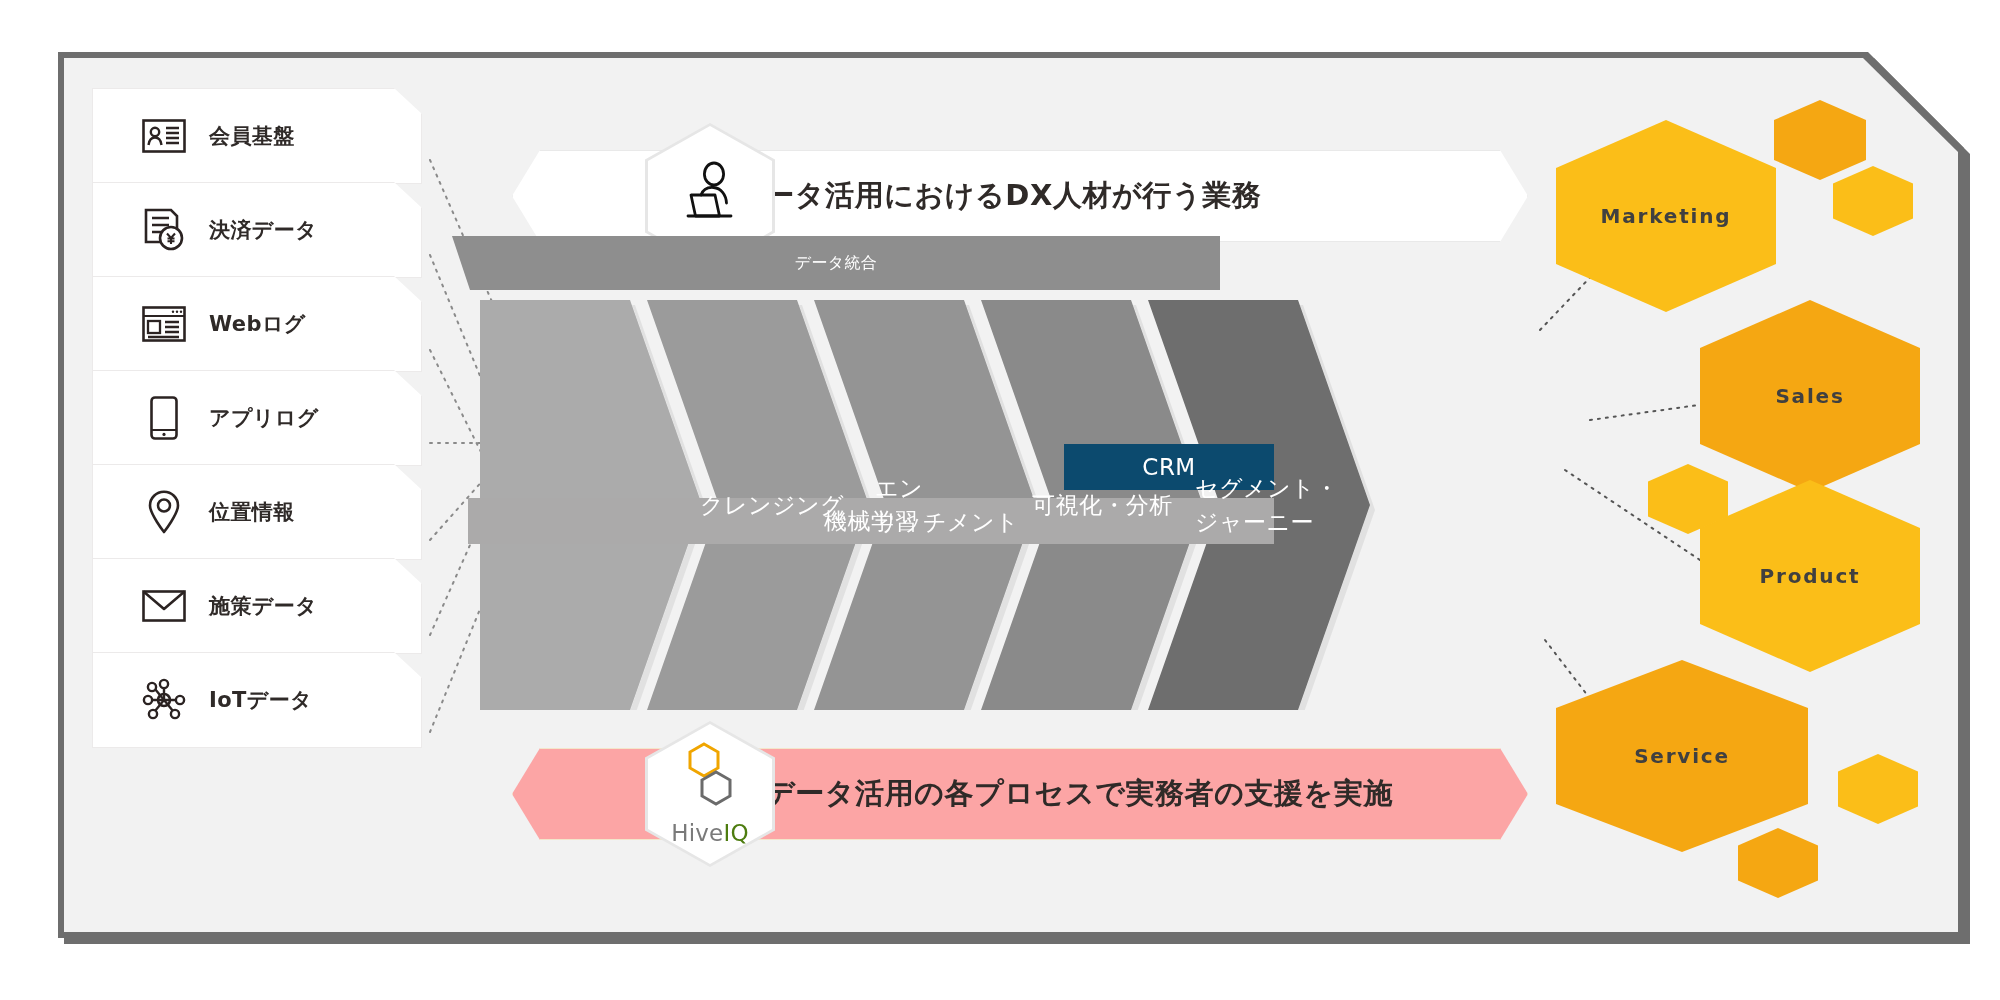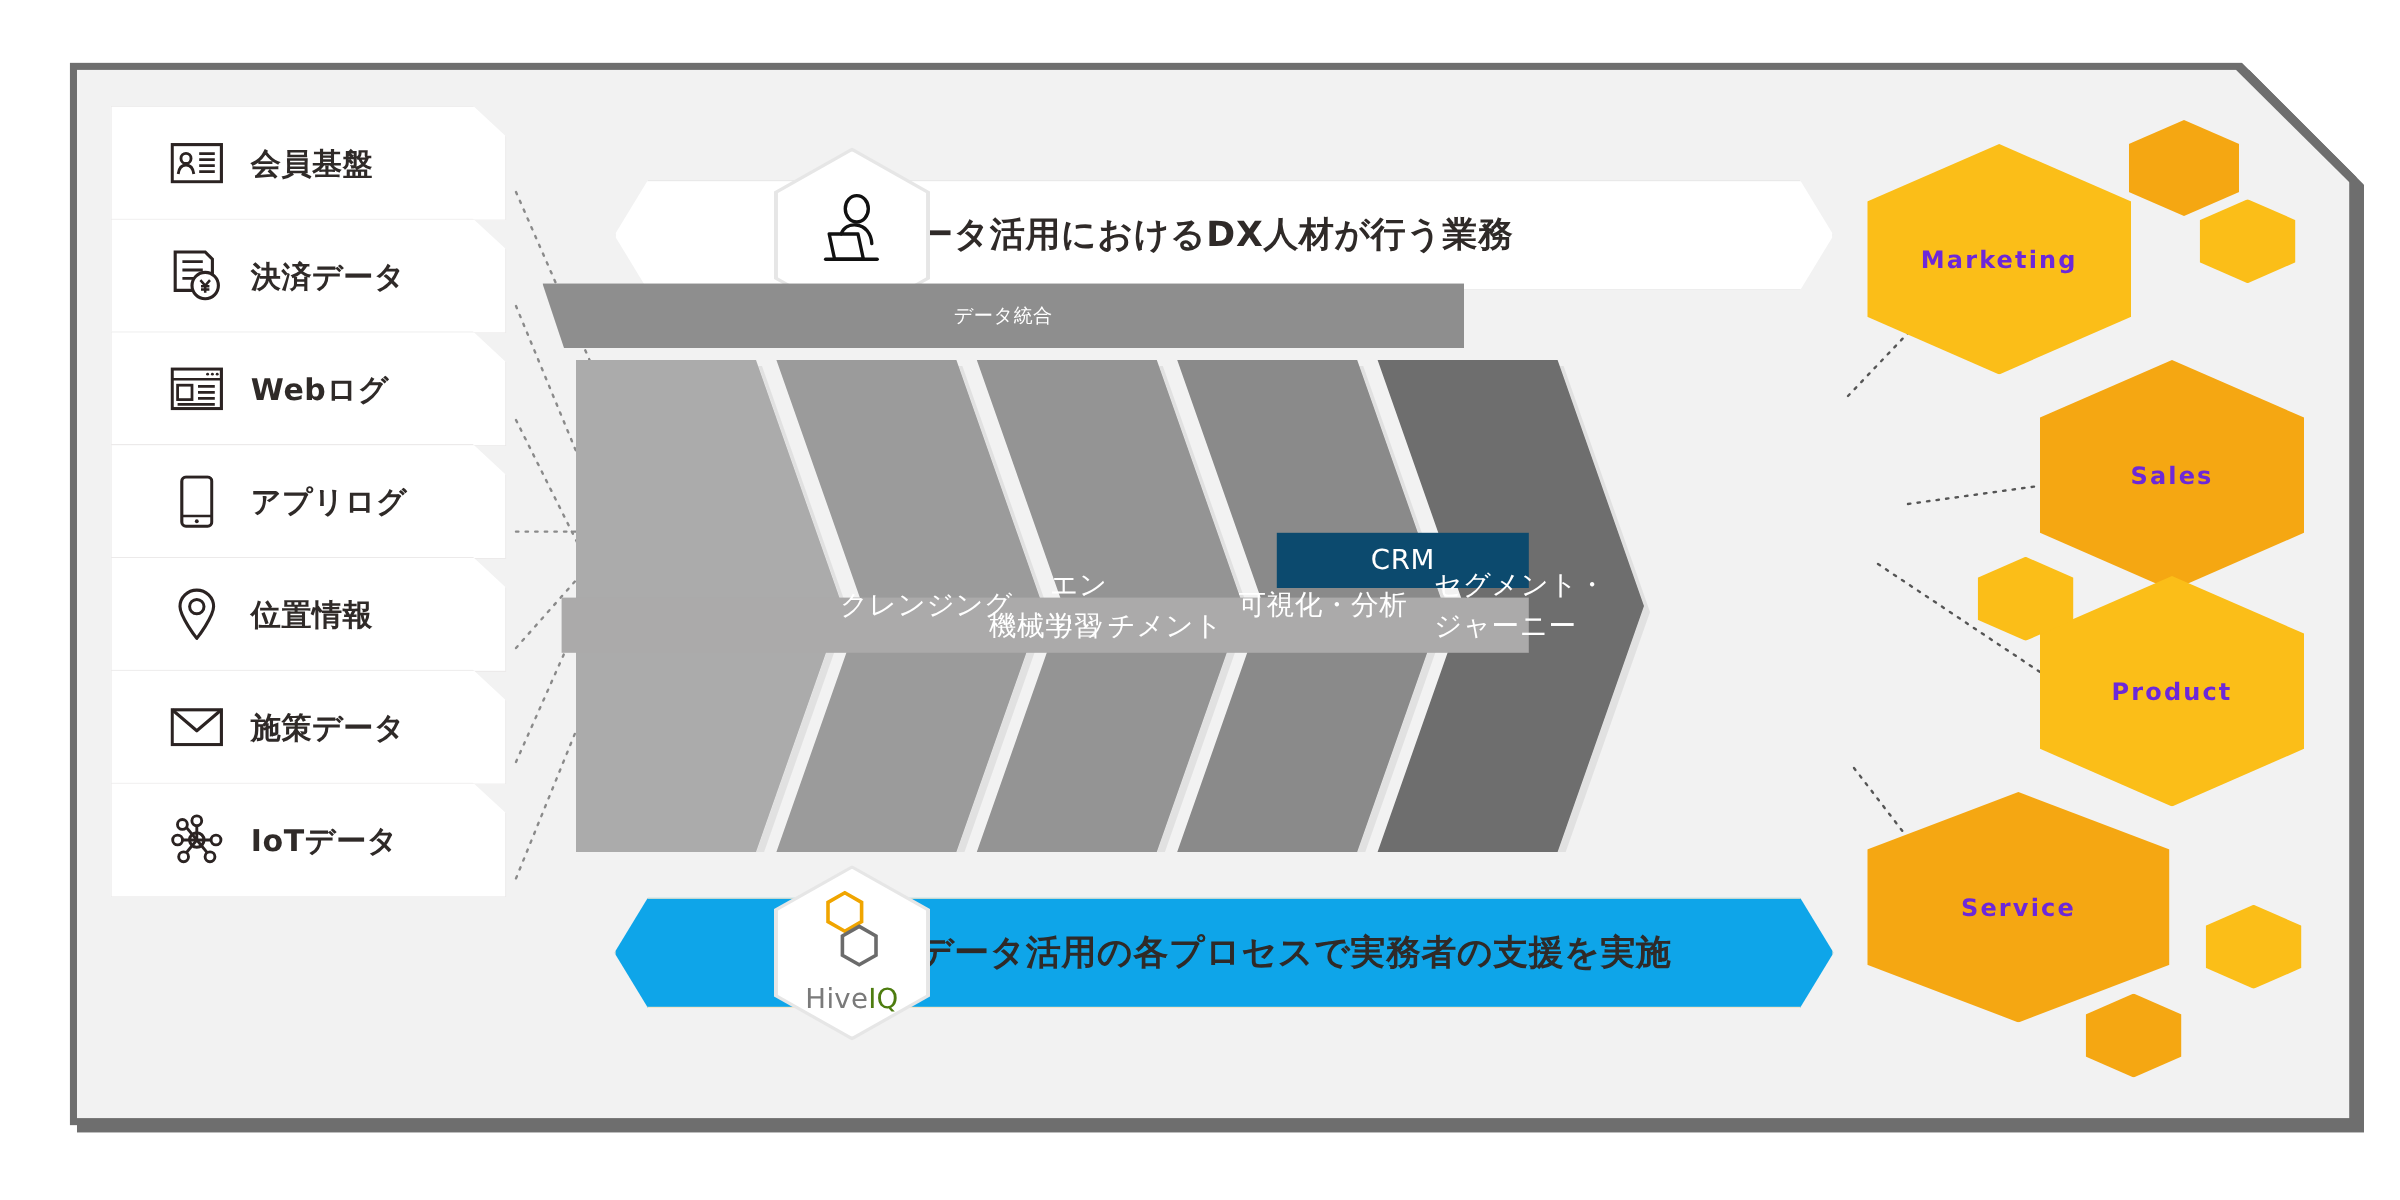--- a/index.html
+++ b/index.html
@@ -41,42 +41,42 @@
     -webkit-clip-path:polygon(0 0,302px 0,100% 26px,100% 100%,0 100%);
     clip-path:polygon(0 0,302px 0,100% 26px,100% 100%,0 100%);
     display:flex;align-items:center;
   }
   .src-icon{
     width:46px;height:46px;margin-left:48px;flex:0 0 auto;
     display:flex;align-items:center;justify-content:center;
   }
   .src-icon svg{display:block;}
   .src-label{
-    margin-left:22px;font-size:25px;font-weight:700;color:#2f2a28;
+    margin-left:22px;font-size:21px;font-weight:700;color:#2f2a28;
     letter-spacing:.02em;white-space:nowrap;
   }
 
   
   #connectors-left{position:absolute;left:0;top:0;width:2000px;height:1000px;pointer-events:none;}
   #connectors-right{position:absolute;left:0;top:0;width:2000px;height:1000px;pointer-events:none;}
 
   
   .ribbon{
     position:absolute;height:92px;box-sizing:border-box;
     display:flex;align-items:center;
   }
   .ribbon-top{
     left:512px;top:150px;width:1016px;
     background:#ffffff;border:1px solid #e9e9e9;
     -webkit-clip-path:polygon(28px 0,calc(100% - 28px) 0,100% 50%,calc(100% - 28px) 100%,28px 100%,0 50%);
     clip-path:polygon(28px 0,calc(100% - 28px) 0,100% 50%,calc(100% - 28px) 100%,28px 100%,0 50%);
   }
   .ribbon-bottom{
     left:512px;top:748px;width:1016px;
-    background:#0ea5e9;border:1px solid #f3e6cb;
+    background:#fca5a5;border:1px solid #f3e6cb;
     -webkit-clip-path:polygon(28px 0,calc(100% - 28px) 0,100% 50%,calc(100% - 28px) 100%,28px 100%,0 50%);
     clip-path:polygon(28px 0,calc(100% - 28px) 0,100% 50%,calc(100% - 28px) 100%,28px 100%,0 50%);
   }
   .ribbon-text{
     font-size:29px;font-weight:700;color:#2f2a28;letter-spacing:.02em;
     white-space:nowrap;
   }
   .ribbon-top .ribbon-text{margin-left:222px;}
   .ribbon-bottom .ribbon-text{margin-left:252px;}
 
@@ -140,21 +140,21 @@
   .s-label{color:#fff;font-size:23px;letter-spacing:.02em;}
 
   
   .hex{
     position:absolute;
     -webkit-clip-path:polygon(50% 0,100% 25%,100% 75%,50% 100%,0 75%,0 25%);
     clip-path:polygon(50% 0,100% 25%,100% 75%,50% 100%,0 75%,0 25%);
     display:flex;align-items:center;justify-content:center;
   }
   .hex-label{
-    font-size:20px;font-weight:700;color:#6d28d9;letter-spacing:.09em;
+    font-size:20px;font-weight:700;color:#404040;letter-spacing:.09em;
   }
 </style>
 </head>
 <body>
 
 <div id="stage">
 
   <div class="frame-shadow"></div>
   <div class="frame"></div>
   <div class="frame-inner"></div>

